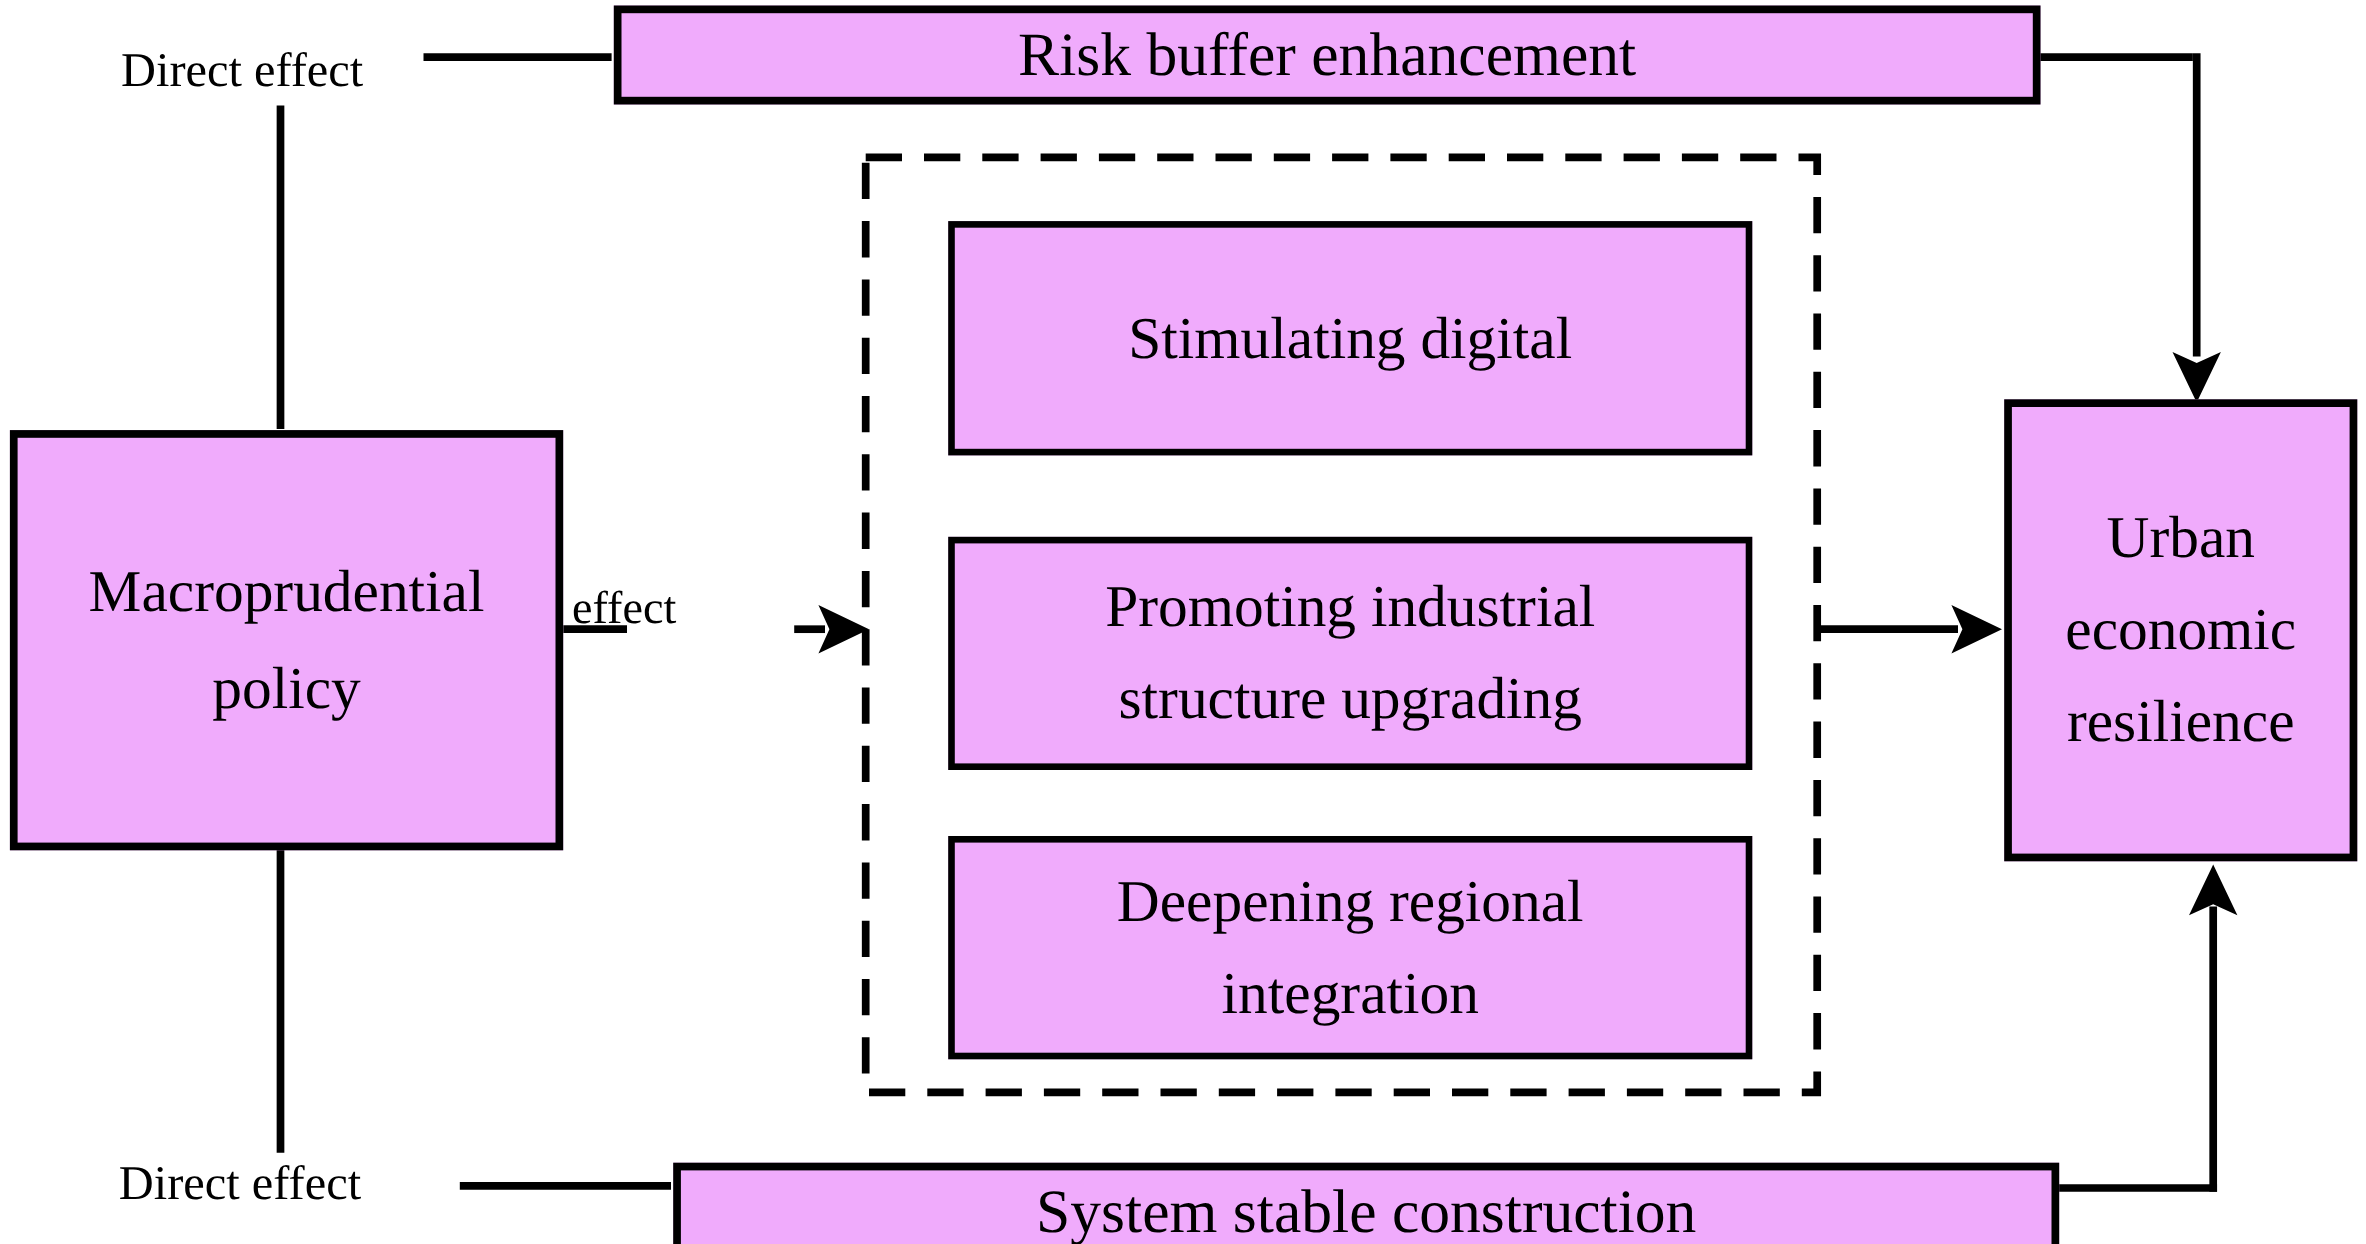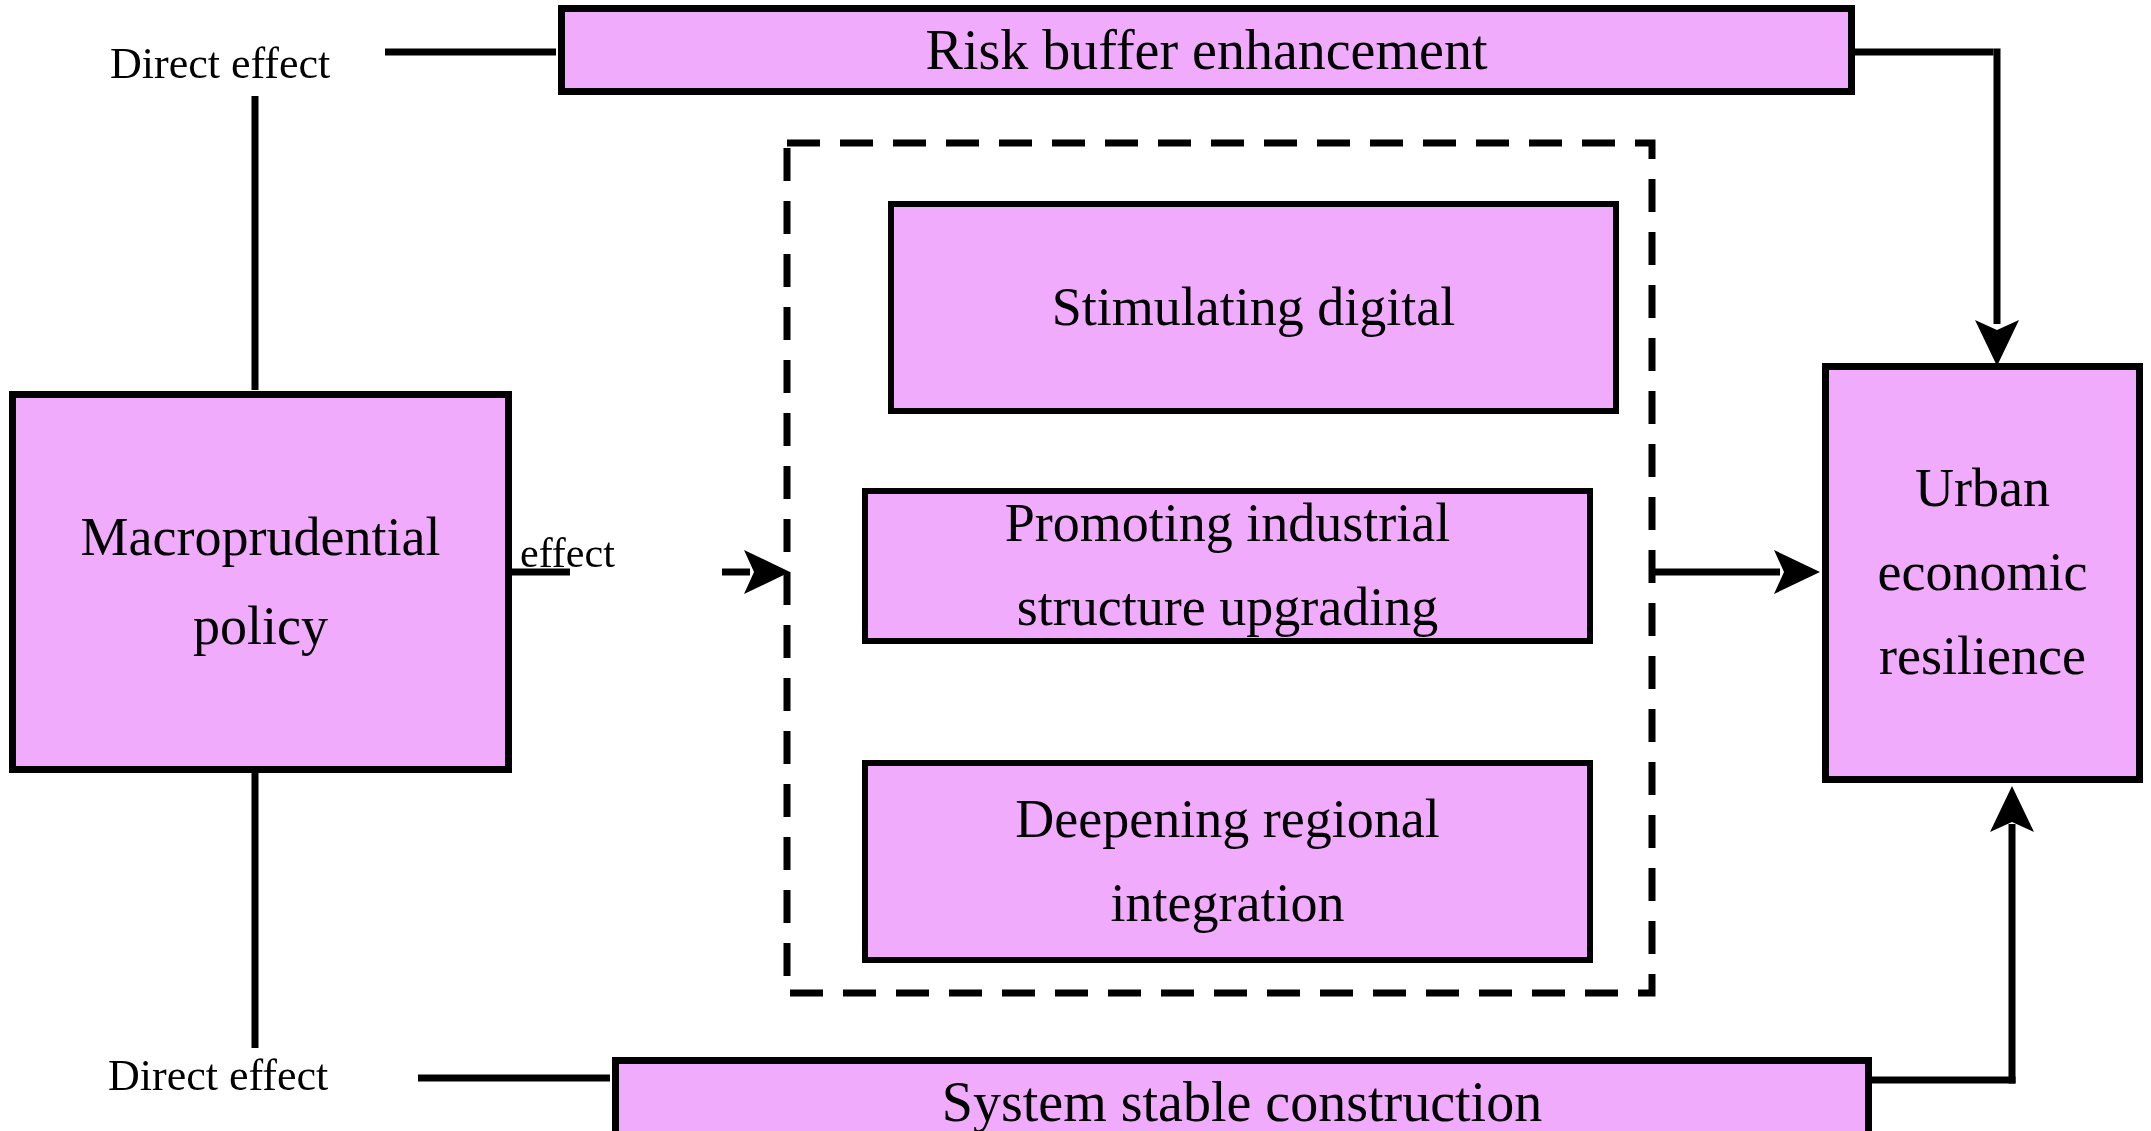--- a/index.html
+++ b/index.html
@@ -33,22 +33,22 @@
   .node.inner { border-width: 6px; z-index: 3; }
   .banner { font-size: 56px; }
   .big    { font-size: 54px; }
   .node .ln { display: block; }
 
   
   #risk-box   { left: 558px;  top: 5px;    width: 1297px; height: 90px; }
   #macro-box  { left: 9px;    top: 391px;  width: 503px;  height: 382px; line-height: 1.65; }
   #urban-box  { left: 1822px; top: 363px;  width: 321px;  height: 420px; line-height: 1.55; }
   #system-box { left: 612px;  top: 1033px; width: 1260px; height: 90px; margin-top: 24px; }
-  #med-1 { left: 888px; top: 201px; width: 731px; height: 213px; line-height: 1.55; gap: 20px; }
-  #med-2 { left: 862px; top: 488px; width: 731px; height: 156px; line-height: 1.55; }
+  #med-1 { left: 862px; top: 201px; width: 731px; height: 213px; line-height: 1.55; gap: 20px; }
+  #med-2 { left: 862px; top: 488px; width: 731px; height: 212px; line-height: 1.55; }
   #med-3 { left: 862px; top: 760px; width: 731px; height: 203px; line-height: 1.55; }
 
   
   .edge-label {
     position: absolute;
     text-align: left;
     font-size: 44px;
     line-height: 1.1;
     z-index: 4;
     white-space: nowrap;

